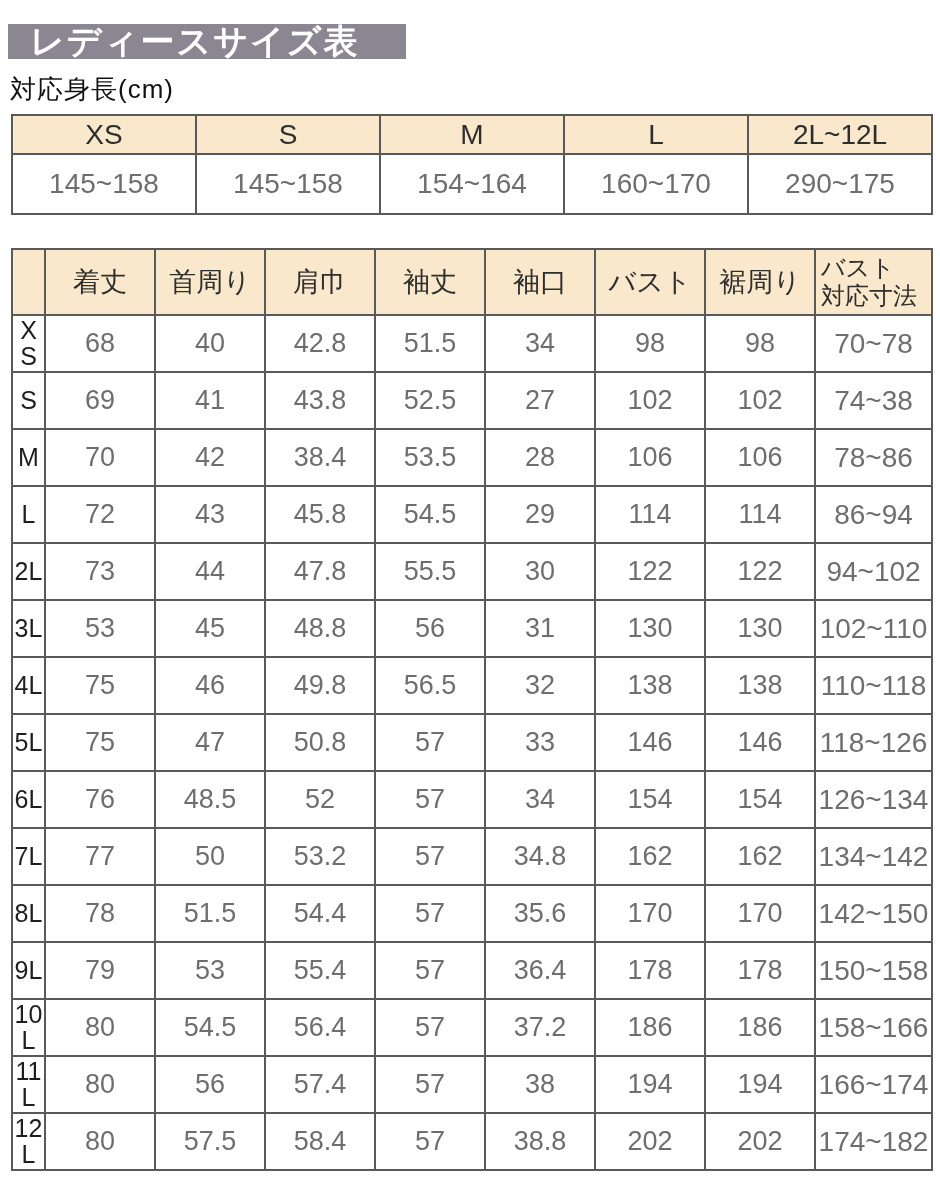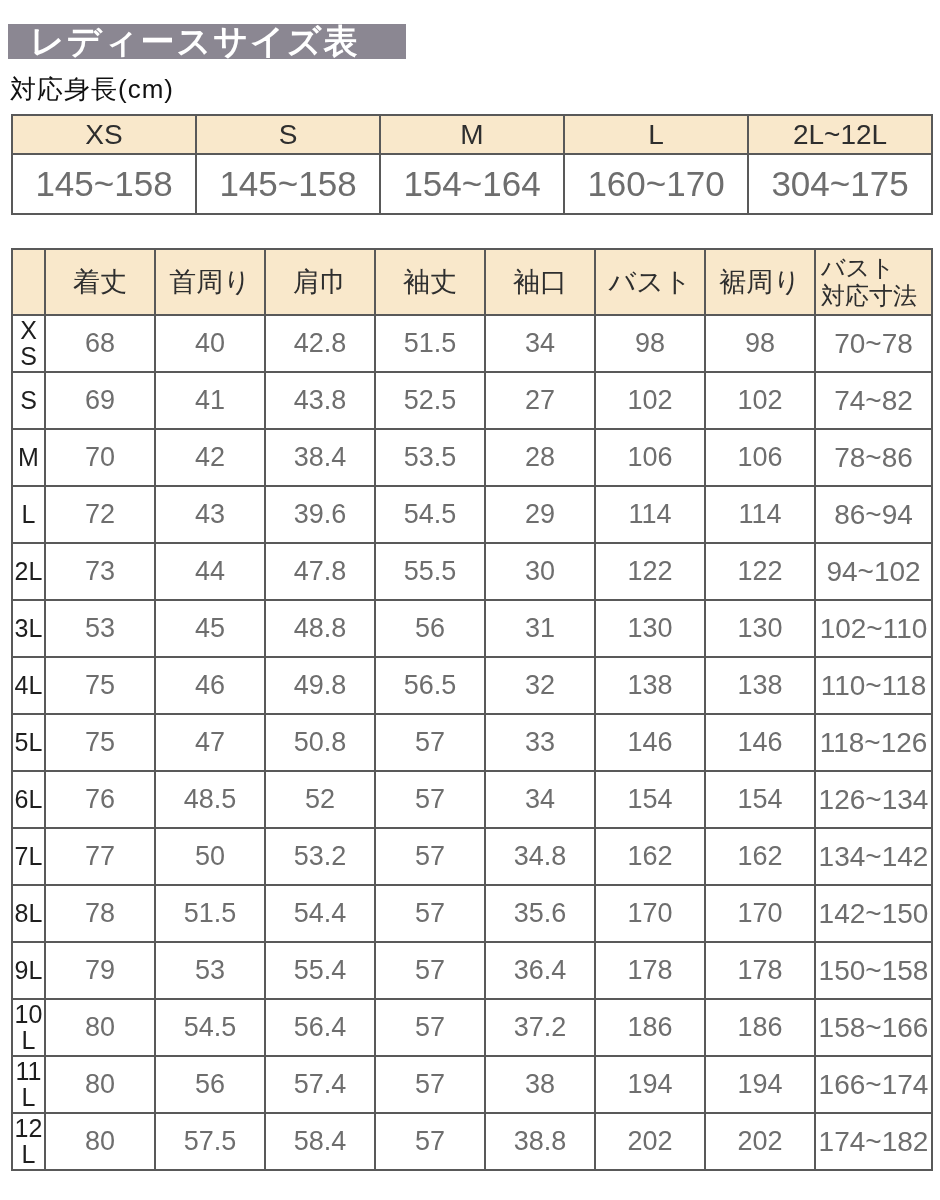--- a/index.html
+++ b/index.html
@@ -23,21 +23,21 @@
   }
 
   table { border-collapse:collapse; table-layout:fixed; margin-left:3px; }
   th,td { border:2px solid #595959; text-align:center; vertical-align:middle; }
 
   .height-table { width:920px; }
   .height-table th {
     height:39px; background:#f9e8cb;
     font-size:28px; font-weight:normal; color:#2e2e2e;
   }
-  .height-table td { height:60px; font-size:35px; color:#6e6e6e; }
+  .height-table td { height:60px; font-size:28px; color:#6e6e6e; }
 
   .size-table { width:920px; margin-top:33px; }
   .size-table thead th {
     height:66px; background:#f9e8cb;
     font-size:27px; font-weight:normal; color:#2e2e2e;
   }
   .size-table thead th.wrap {
     font-size:24px; white-space:pre-line; line-height:1.18;
     text-align:left; padding-left:5px;
   }
@@ -73,21 +73,21 @@
           <th>L</th>
           <th>2L~12L</th>
         </tr>
       </thead>
     <tbody>
         <tr id="height-body">
           <td>145~158</td>
           <td>145~158</td>
           <td>154~164</td>
           <td>160~170</td>
-          <td>304~175</td>
+          <td>290~175</td>
         </tr>
       </tbody>
   </table>
 
   <table class="size-table">
     <colgroup>
       <col style="width:33px">
       <col style="width:110px">
         <col style="width:110px">
         <col style="width:110px">
@@ -125,38 +125,38 @@
         </tr>
         <tr>
           <th>S</th>
           <td>69</td>
           <td>41</td>
           <td>43.8</td>
           <td>52.5</td>
           <td>27</td>
           <td>102</td>
           <td>102</td>
-          <td class="wide">74~82</td>
+          <td class="wide">74~38</td>
         </tr>
         <tr>
           <th>M</th>
           <td>70</td>
           <td>42</td>
           <td>38.4</td>
           <td>53.5</td>
           <td>28</td>
           <td>106</td>
           <td>106</td>
           <td class="wide">78~86</td>
         </tr>
         <tr>
           <th>L</th>
           <td>72</td>
           <td>43</td>
-          <td>39.6</td>
+          <td>45.8</td>
           <td>54.5</td>
           <td>29</td>
           <td>114</td>
           <td>114</td>
           <td class="wide">86~94</td>
         </tr>
         <tr>
           <th>2L</th>
           <td>73</td>
           <td>44</td>

